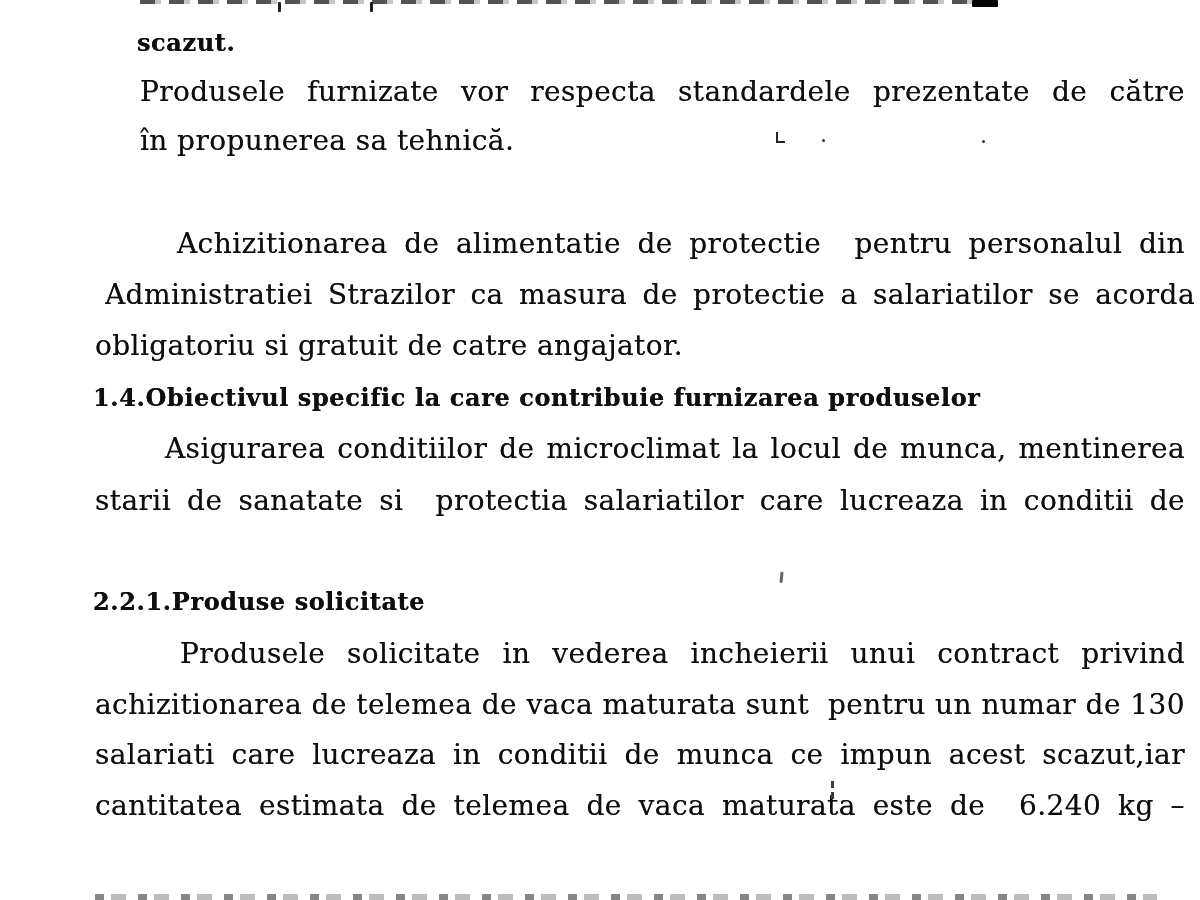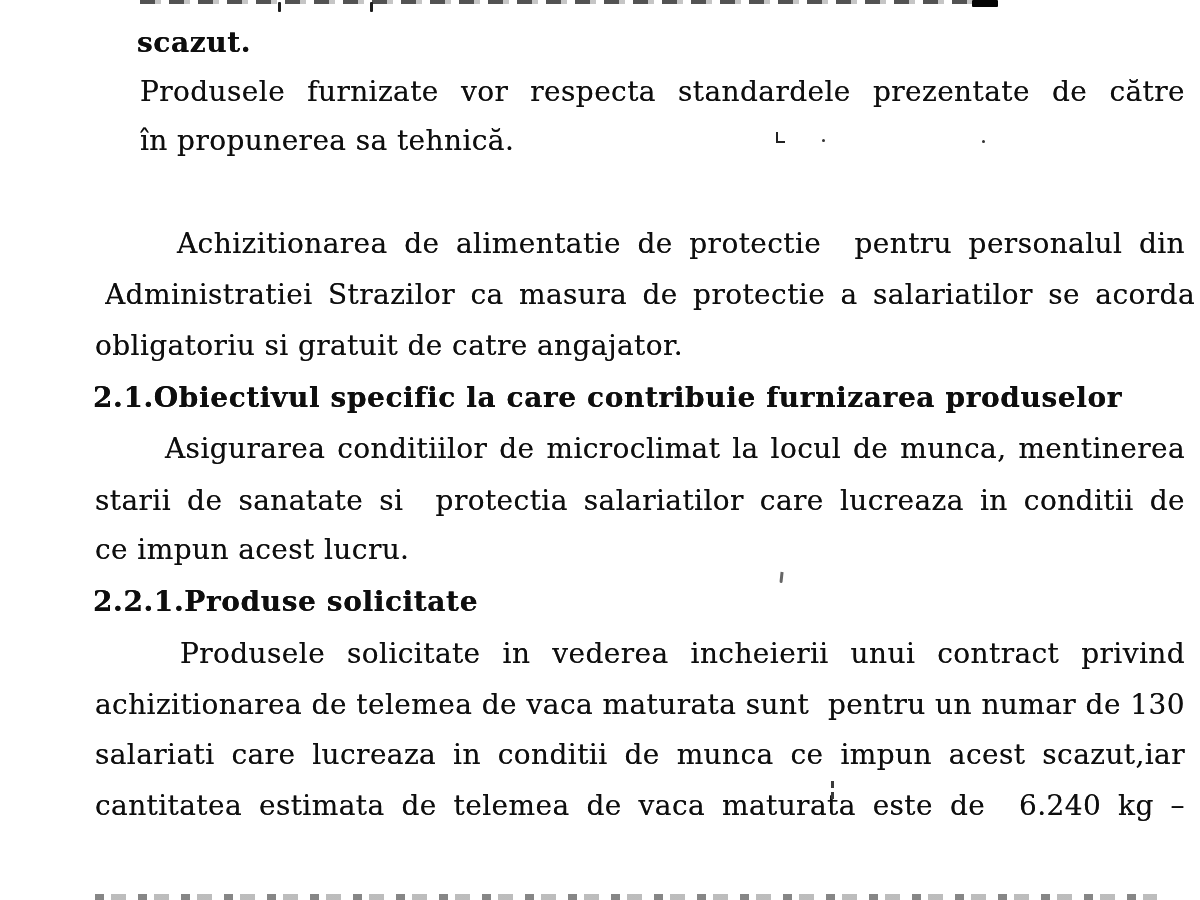--- a/index.html
+++ b/index.html
@@ -18,21 +18,21 @@
   }
   .just{
     white-space:normal;
     text-align:justify;
     -moz-text-align-last:justify;
     text-align-last:justify;
     overflow:hidden;
   }
   .h{
     font-weight:bold;
-    font-size:28px;
+    font-size:24px;
     letter-spacing:0.6px;
     text-shadow:0 0 0.6px rgba(0,0,0,0.85);
   }
   .artifact{position:absolute;}
   .top-strip{
     left:140px;top:0;width:832px;height:4px;
     background:repeating-linear-gradient(90deg,
       rgba(25,25,25,0.75) 0px 15px,
       rgba(25,25,25,0.25) 15px 21px,
       rgba(255,255,255,0) 21px 29px);
@@ -66,24 +66,23 @@
   <div class="artifact top-blob"></div>
 
   <div class="line h" style="left:137px;top:24px;">scazut.</div>
   <div class="line just" style="left:140px;top:73px;width:1045px;">Produsele furnizate vor respecta standardele prezentate de către furnizor</div>
   <div class="line" style="left:140px;top:122px;">în propunerea sa tehnică.</div>
 
   <div class="line just" style="left:95px;top:225px;width:1090px;text-indent:82px;">Achizitionarea de alimentatie de protectie&nbsp; pentru personalul din cadrul</div>
   <div class="line just" style="left:95px;top:276px;width:1090px;margin-left:10px;">Administratiei Strazilor ca masura de protectie a salariatilor se acorda</div>
   <div class="line" style="left:95px;top:327px;">obligatoriu si gratuit de catre angajator.</div>
 
-  <div class="line h" style="left:93px;top:379px;">2.1.Obiectivul specific la care contribuie furnizarea produselor</div>
+  <div class="line h" style="left:93px;top:379px;">1.4.Obiectivul specific la care contribuie furnizarea produselor</div>
   <div class="line just" style="left:95px;top:430px;width:1090px;text-indent:70px;">Asigurarea conditiilor de microclimat la locul de munca, mentinerea</div>
   <div class="line just" style="left:95px;top:482px;width:1090px;">starii de sanatate si&nbsp; protectia salariatilor care lucreaza in conditii de munca</div>
-  <div class="line" style="left:95px;top:531px;">ce impun acest lucru.</div>
 
   <div class="line h" style="left:93px;top:583px;">2.2.1.Produse solicitate</div>
   <div class="line just" style="left:95px;top:635px;width:1090px;text-indent:85px;">Produsele solicitate in vederea incheierii unui contract privind</div>
   <div class="line just" style="left:95px;top:686px;width:1090px;">achizitionarea de telemea de vaca maturata sunt&nbsp; pentru un numar de 130</div>
   <div class="line just" style="left:95px;top:736px;width:1090px;">salariati care lucreaza in conditii de munca ce impun acest scazut,iar</div>
   <div class="line just" style="left:95px;top:787px;width:1090px;">cantitatea estimata de telemea de vaca maturata este de&nbsp; 6.240 kg – (31.200</div>
 
   <div class="artifact lmark"></div>
   <div class="artifact dot" style="left:822px;top:139px;width:3px;height:3px;"></div>
   <div class="artifact dot" style="left:982px;top:140px;width:3px;height:3px;"></div>

